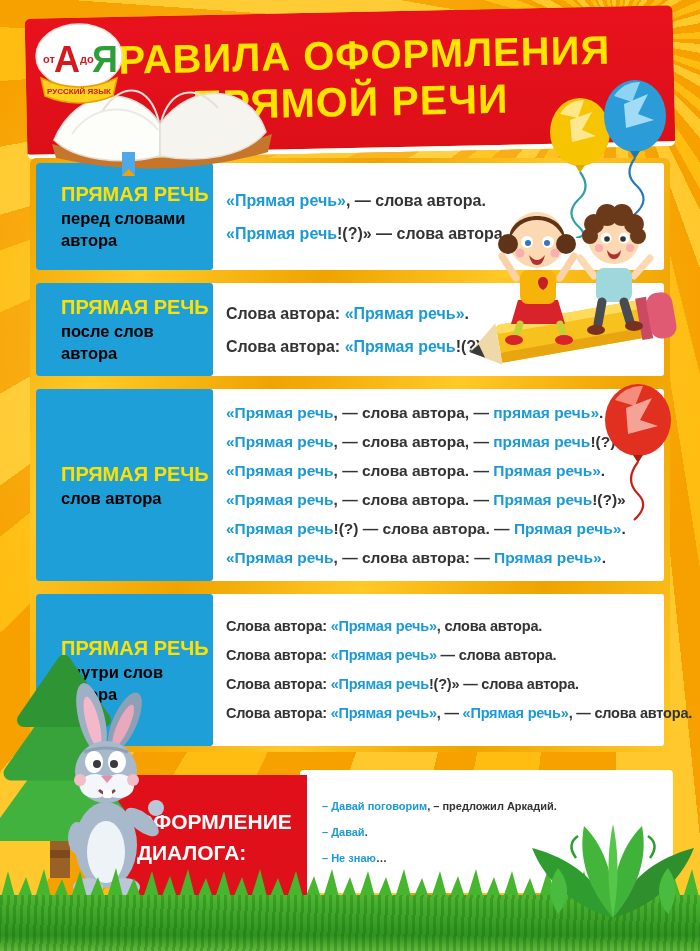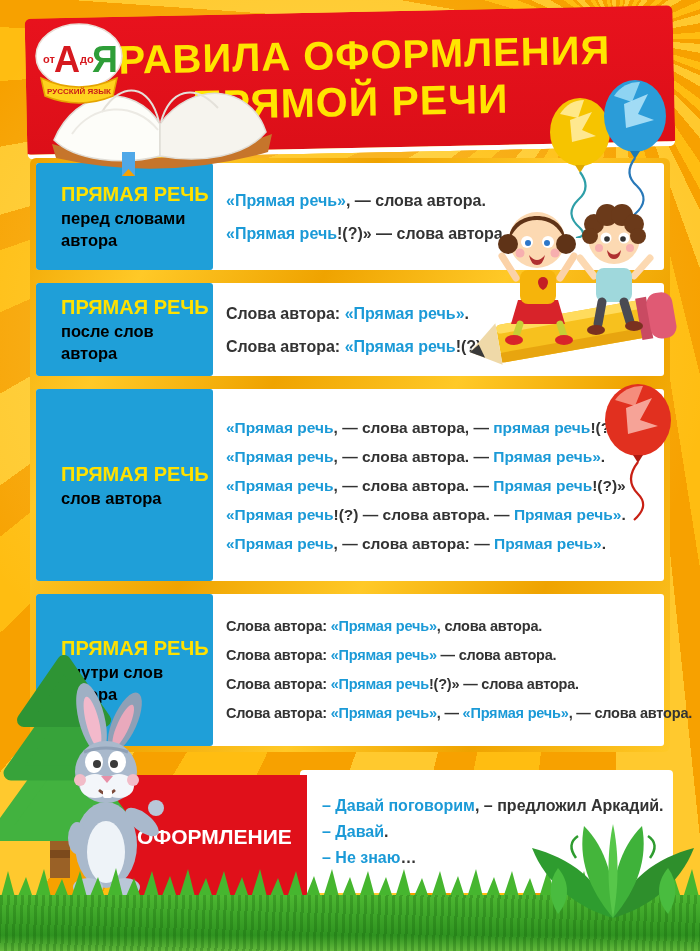--- a/index.html
+++ b/index.html
@@ -32,21 +32,21 @@
     flex-direction:column;justify-content:center;font-size:15.5px;color:#333;}
   .row1 .content,.row2 .content{font-size:16px;}
   .row1 .rule-line,.row2 .rule-line{line-height:33px;}
   .row4 .content{font-size:14.5px;letter-spacing:-0.2px;}
   .rule-line{margin:0;line-height:29px;white-space:nowrap;}
   .seg-blue{color:#1B9AD7;}
   .seg-dark{color:#333;}
   
   .dlg-white{position:absolute;left:300px;top:770px;width:373px;height:123px;background:#fff;
     border-radius:4px;z-index:6;display:flex;flex-direction:column;justify-content:center;
-    padding-left:22px;box-sizing:border-box;font-size:16px;color:#333;}
+    padding-left:22px;box-sizing:border-box;font-size:11px;color:#333;}
   .dlg-white .rule-line{line-height:26px;}
   .dlg-red{position:absolute;left:115px;top:775px;width:192px;height:123px;background:#E0101A;
     z-index:6;display:flex;flex-direction:column;justify-content:center;padding-left:22px;
     box-sizing:border-box;color:#fff;font-size:21px;line-height:31px;}
   
   .deco{position:absolute;}
   .grass{position:absolute;left:0;bottom:0;width:700px;height:56px;z-index:8;
     background:
       repeating-linear-gradient(93deg, rgba(17,92,8,.28) 0 3px, rgba(0,0,0,0) 3px 7px),
       linear-gradient(180deg,#4DB832,#2F9320 72%,#63B93C);}
@@ -191,20 +191,21 @@
           <p class="rule-line"><span class="seg-dark">Слова автора: </span><span class="seg-blue">«Прямая речь</span><span class="seg-dark">!(?)»</span></p>
         </div>
     </div>
 
     <div class="row row3">
       <div class="bluebox">
         <div class="bt">ПРЯМАЯ РЕЧЬ</div>
         <div class="bs">слов автора</div>
       </div>
       <div class="content">
+          <p class="rule-line"><span class="seg-blue">«Прямая речь</span><span class="seg-dark">, — слова автора, — </span><span class="seg-blue">прямая речь»</span><span class="seg-dark">.</span></p>
           <p class="rule-line"><span class="seg-blue">«Прямая речь</span><span class="seg-dark">, — слова автора, — </span><span class="seg-blue">прямая речь</span><span class="seg-dark">!(?)»</span></p>
           <p class="rule-line"><span class="seg-blue">«Прямая речь</span><span class="seg-dark">, — слова автора. — </span><span class="seg-blue">Прямая речь»</span><span class="seg-dark">.</span></p>
           <p class="rule-line"><span class="seg-blue">«Прямая речь</span><span class="seg-dark">, — слова автора. — </span><span class="seg-blue">Прямая речь</span><span class="seg-dark">!(?)»</span></p>
           <p class="rule-line"><span class="seg-blue">«Прямая речь</span><span class="seg-dark">!(?) — слова автора. — </span><span class="seg-blue">Прямая речь»</span><span class="seg-dark">.</span></p>
           <p class="rule-line"><span class="seg-blue">«Прямая речь</span><span class="seg-dark">, — слова автора: — </span><span class="seg-blue">Прямая речь»</span><span class="seg-dark">.</span></p>
         </div>
     </div>
 
     <div class="row row4">
       <div class="bluebox">
@@ -221,20 +222,21 @@
     </div>
   </div>
 
   <div class="dlg-white">
       <p class="rule-line"><span class="seg-blue">– Давай поговорим</span><span class="seg-dark">, – предложил Аркадий.</span></p>
       <p class="rule-line"><span class="seg-blue">– Давай</span><span class="seg-dark">.</span></p>
       <p class="rule-line"><span class="seg-blue">– Не знаю</span><span class="seg-dark">…</span></p>
     </div>
   <div class="dlg-red">
     <div>ОФОРМЛЕНИЕ</div>
+    <div>ДИАЛОГА:</div>
   </div>
 
   <svg class="deco" style="left:-6px;top:648px;z-index:6" width="140" height="240" viewBox="0 0 140 240">
     <rect x="56" y="165" width="20" height="65" fill="#9A6126"></rect>
     <rect x="56" y="180" width="20" height="8" fill="#7C4A1C"></rect>
     <rect x="56" y="202" width="20" height="8" fill="#7C4A1C"></rect>
     <polygon points="70,95 138,185 5,185" fill="#42B23F" stroke="#42B23F" stroke-width="16" stroke-linejoin="round"></polygon>
     <polygon points="70,50 125,125 17,125" fill="#37A33A" stroke="#37A33A" stroke-width="15" stroke-linejoin="round"></polygon>
     <polygon points="70,14 110,72 30,72" fill="#2E9434" stroke="#2E9434" stroke-width="14" stroke-linejoin="round"></polygon>
   </svg>

